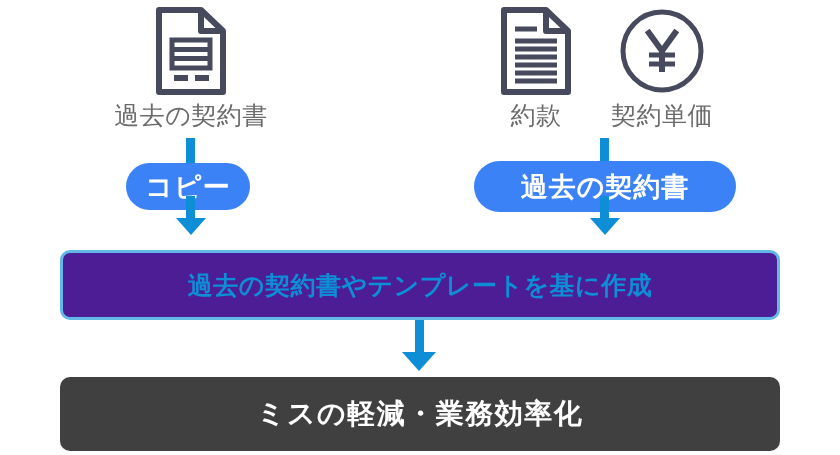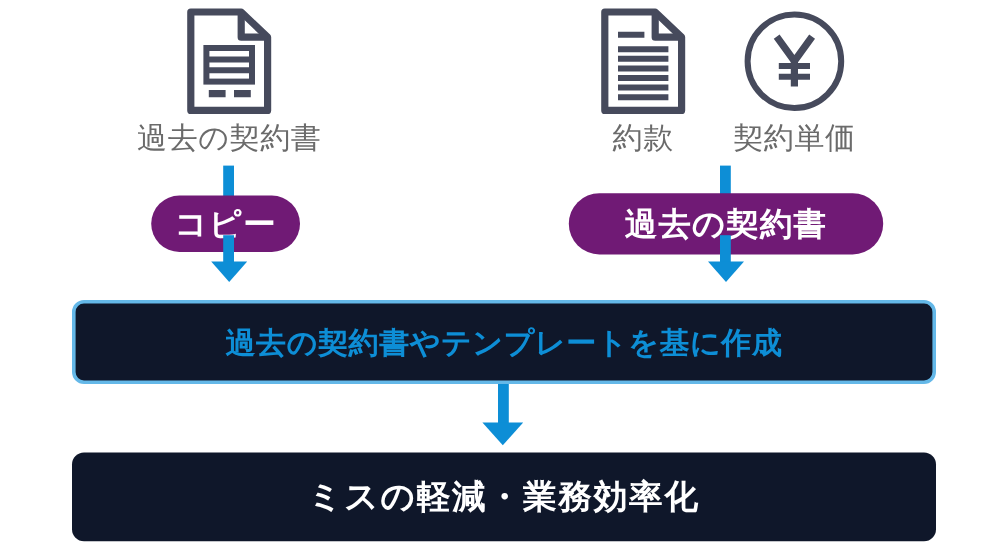--- a/index.html
+++ b/index.html
@@ -76,21 +76,21 @@
   #line-template-out { left: 600px; top: 196px; height: 26px; }
   #arrowhead-template{ left: 590px; top: 218px; }
 
   
   #line-result       { left: 415px; top: 320px; height: 36px; }
   #arrowhead-result  { left: 402px; top: 352px; }
 
   
   .pill {
     position: absolute;
-    background: #701a75;
+    background: #3b82f6;
     border-radius: 999px;
     color: #ffffff;
     font-size: 27px;
     font-weight: bold;
     letter-spacing: 1px;
     display: flex;
     align-items: center;
     justify-content: center;
     white-space: nowrap;
     box-sizing: border-box;
@@ -105,30 +105,30 @@
     display: flex;
     align-items: center;
     justify-content: center;
     white-space: nowrap;
   }
   #box-create {
     left: 60px; top: 250px;
     width: 720px; height: 70px;
     border: 3px solid #64b8e8;
     border-radius: 10px;
-    background: #0f172a;
+    background: #4c1d95;
     color: #0d8ed6;
     font-size: 25px;
     font-weight: bold;
     letter-spacing: 0.5px;
   }
   #box-result {
     left: 60px; top: 377px;
     width: 720px; height: 74px;
-    background: #0f172a;
+    background: #404040;
     border-radius: 10px;
     color: #ffffff;
     font-size: 28px;
     font-weight: bold;
     letter-spacing: 1.5px;
   }
 </style>
 </head>
 <body>
 

